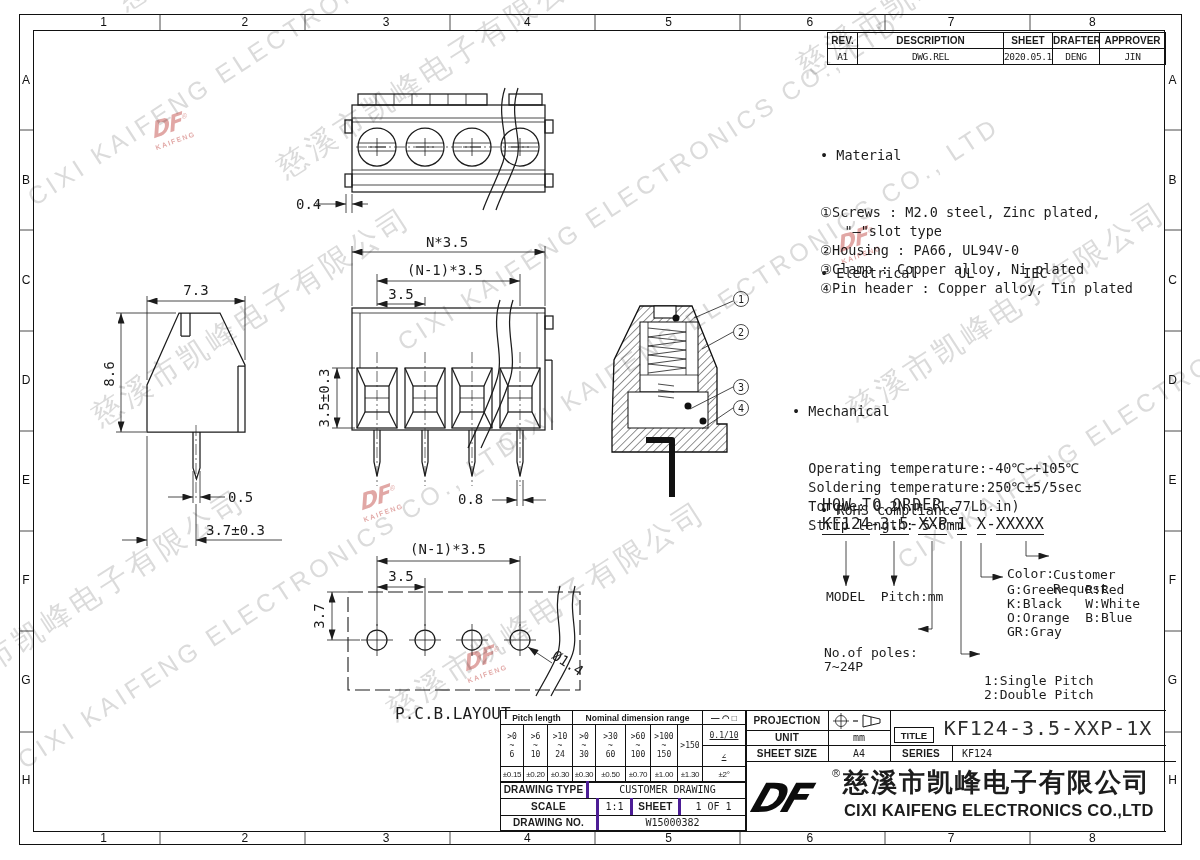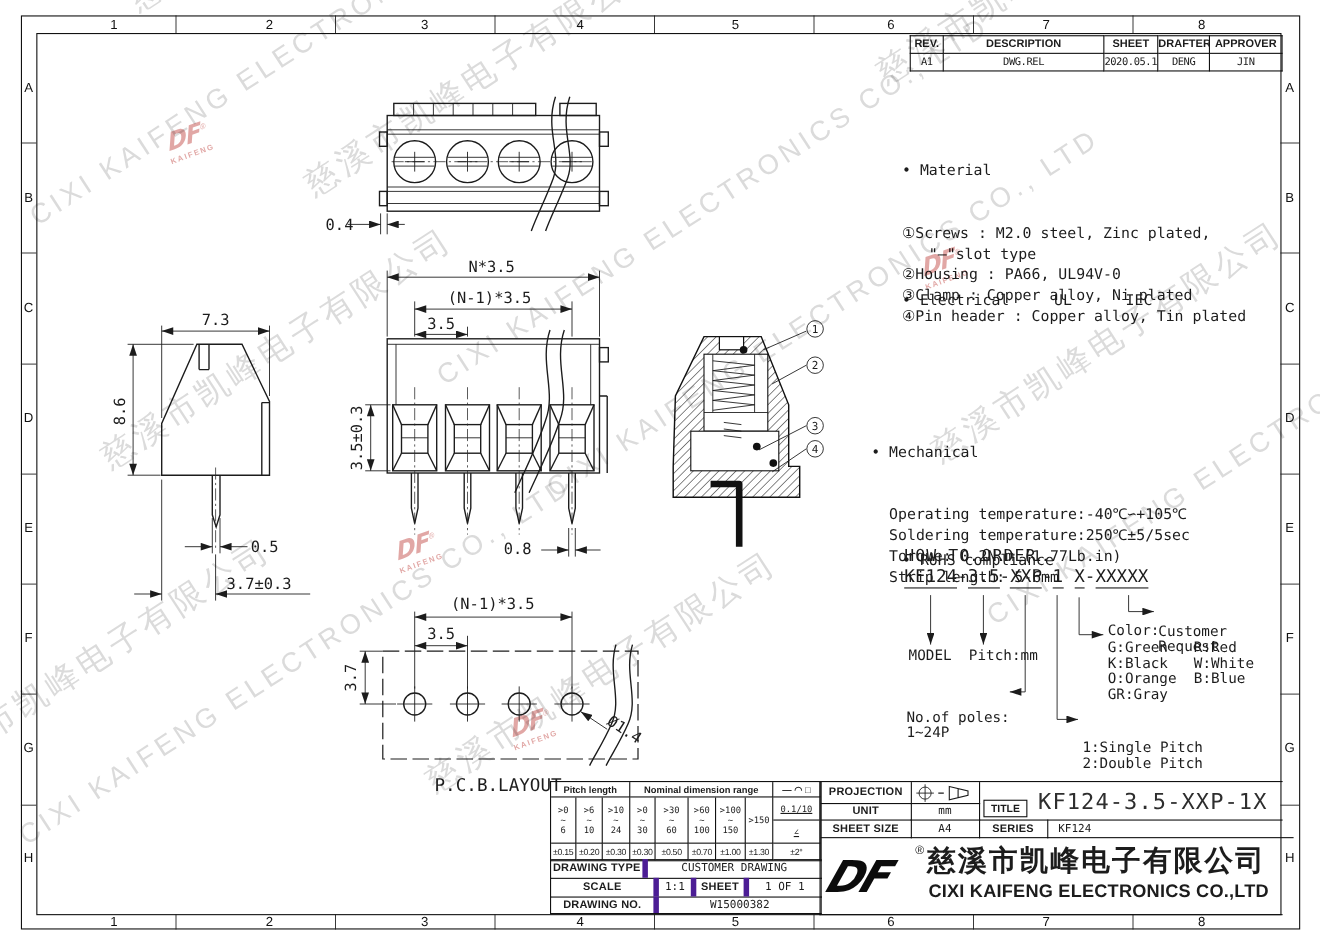--- a/index.html
+++ b/index.html
@@ -58,21 +58,21 @@
   .tolt>div{border-right:1px solid #111;border-bottom:1px solid #111;display:flex;
             align-items:center;justify-content:center;text-align:center;}
   .tolt .hd{font:700 8.5px "Liberation Sans",sans-serif;}
   .tolt .v{font:8px "DejaVu Sans Mono",monospace;white-space:pre-line;line-height:9px;}
   .tolt .t{font:8px "Liberation Sans",sans-serif;letter-spacing:-.3px;}
   .tolt .sp3{grid-column:span 3;} .tolt .sp5{grid-column:span 5;}
   .tolt .stack{flex-direction:column;padding:0;}
   .tolt .stack div{border:0;width:100%;flex:1;display:flex;align-items:center;justify-content:center;text-decoration:underline;}
   .tolt .stack .top{border-bottom:1px solid #111;}
   .tb-row{position:absolute;display:grid;border:1.3px solid #111;border-top:0;z-index:4;}
-  .tb-row>div{border-right:5px solid #4c1d95;display:flex;align-items:center;justify-content:center;overflow:hidden;}
+  .tb-row>div{border-right:3px solid #4c1d95;display:flex;align-items:center;justify-content:center;overflow:hidden;}
   .tb-row>div:last-child{border-right:0;}
   .lb{font:700 10px "Liberation Sans",sans-serif;letter-spacing:.2px;}
   .vv{font:10px "DejaVu Sans Mono",monospace;}
   
   .tb{left:745px;top:710px;width:420px;height:120px;border-left:1.3px solid #111;
       border-top:1.3px solid #111;border-bottom:1.3px solid #111;z-index:4;}
   .tb .cell{position:absolute;display:flex;align-items:center;justify-content:center;}
   .tb .br{border-right:1px solid #111;} .tb .bb{border-bottom:1px solid #111;}
   .title-label{position:absolute;left:4px;top:2px;width:38px;height:14px;border:1.2px solid #111;
                display:flex;align-items:center;justify-content:center;font:700 9.5px "Liberation Sans",sans-serif;margin-top:14px;}
@@ -397,21 +397,21 @@
   <div><div>  Operating temperature:-40℃∽+105℃</div><div>  Soldering temperature:250℃±5/5sec</div><div>  Torque: 0.2N.m (1.77Lb.in)</div><div>  Strip length: 5-6mm</div></div>
 </div>
 <div class="abs note" style="left:820px;top:463px">
   <div>• RoHS compliance</div>
 </div>
 
 <div class="abs hto-title" style="left:822px;top:496px">HOW TO ORDER</div>
 <div class="abs hto-code" style="left:822px;top:514px"><span class="u">KF124</span><span>-</span><span class="u">3.5</span><span>-</span><span class="u">XXP</span><span>-</span><span class="u">1</span><span class="u gap">X</span><span>-</span><span class="u">XXXXX</span></div>
 <div class="abs hto-sm" style="left:826px;top:590px">MODEL  Pitch:mm</div>
 <div class="abs hto-sm" style="left:824px;top:618px">
-  <div>No.of poles:</div><div>1~24P</div>
+  <div>No.of poles:</div><div>7~24P</div>
 </div>
 <div class="abs hto-sm" style="left:984px;top:646px">
   <div>1:Single Pitch</div><div>2:Double Pitch</div>
 </div>
 <div class="abs hto-sm" style="left:1007px;top:567px">Color:</div>
 <div class="abs hto-sm" style="left:1007px;top:583px"><div>G:Green   R:Red</div><div>K:Black   W:White</div><div>O:Orange  B:Blue</div><div>GR:Gray</div></div>
 <div class="abs hto-sm" style="left:1053px;top:540px">
   <div>Customer</div><div>Request</div>
 </div>
 

